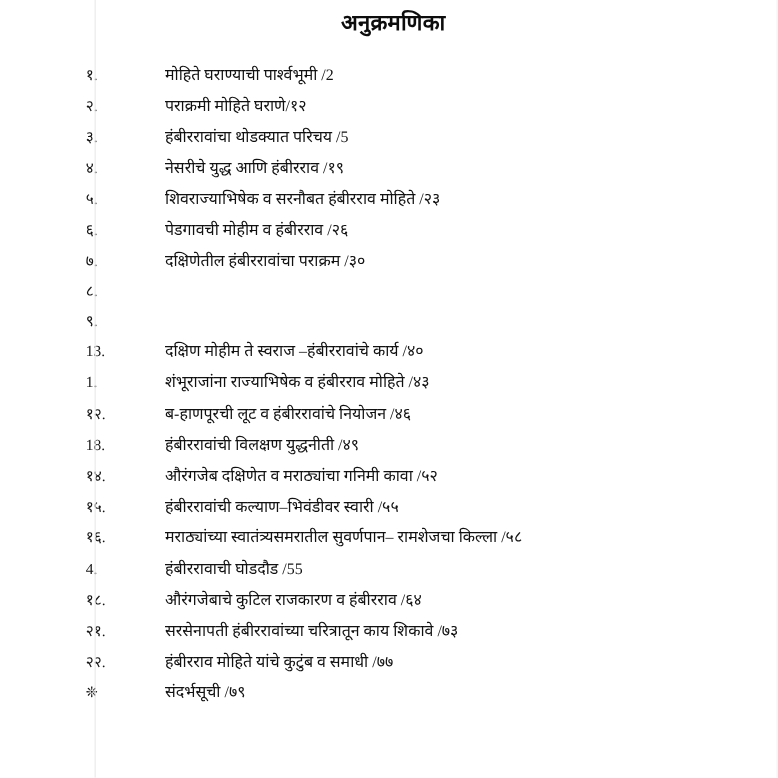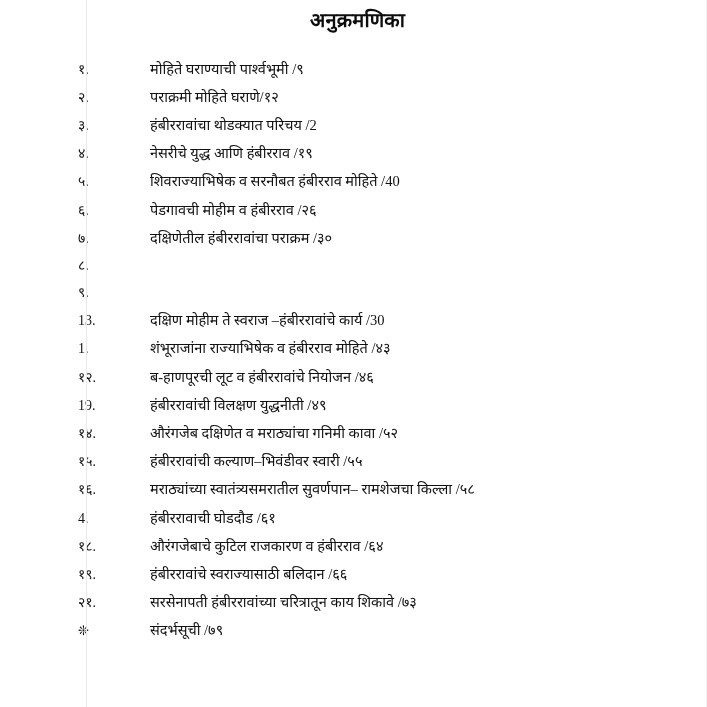--- a/index.html
+++ b/index.html
@@ -86,94 +86,94 @@
 
 <div class="page">
   <div class="edge-left"></div>
   <div class="edge-right"></div>
 
   <div class="title">अनुक्रमणिका</div>
 
   <ul class="toc">
     <li class="toc-row">
       <span class="num">१.</span>
-      <span class="txt">मोहिते घराण्याची पार्श्वभूमी /९</span>
+      <span class="txt">मोहिते घराण्याची पार्श्वभूमी /2</span>
     </li>
     <li class="toc-row">
       <span class="num">२.</span>
       <span class="txt">पराक्रमी मोहिते घराणे/१२</span>
     </li>
     <li class="toc-row">
       <span class="num">३.</span>
-      <span class="txt">हंबीरराव‍ांचा थोडक्यात परिचय /2</span>
+      <span class="txt">हंबीरराव‍ांचा थोडक्यात परिचय /5</span>
     </li>
     <li class="toc-row">
       <span class="num">४.</span>
       <span class="txt">नेसरीचे युद्ध आणि हंबीरराव /१९</span>
     </li>
     <li class="toc-row">
       <span class="num">५.</span>
-      <span class="txt">शिवराज्याभिषेक व सरनौबत हंबीरराव मोहिते /40</span>
+      <span class="txt">शिवराज्याभिषेक व सरनौबत हंबीरराव मोहिते /२३</span>
     </li>
     <li class="toc-row">
       <span class="num">६.</span>
       <span class="txt">पेडगावची मोहीम व हंबीरराव /२६</span>
     </li>
     <li class="toc-row">
       <span class="num">७.</span>
       <span class="txt">दक्षिणेतील हंबीरराव‍ांचा पराक्रम /३०</span>
     </li>
     <li class="toc-row">
       <span class="num">८.</span>
     </li>
     <li class="toc-row">
       <span class="num">९.</span>
     </li>
     <li class="toc-row">
       <span class="num">13.</span>
-      <span class="txt">दक्षिण मोहीम ते स्वराज –हंबीरराव‍ांचे कार्य /30</span>
+      <span class="txt">दक्षिण मोहीम ते स्वराज –हंबीरराव‍ांचे कार्य /४०</span>
     </li>
     <li class="toc-row">
       <span class="num">1.</span>
       <span class="txt">शंभूराजांना राज्याभिषेक व हंबीरराव मोहिते /४३</span>
     </li>
     <li class="toc-row">
       <span class="num">१२.</span>
       <span class="txt">ब-हाणपूरची लूट व हंबीरराव‍ांचे नियोजन /४६</span>
     </li>
     <li class="toc-row">
-      <span class="num">19.</span>
+      <span class="num">18.</span>
       <span class="txt">हंबीरराव‍ांची विलक्षण युद्धनीती /४९</span>
     </li>
     <li class="toc-row">
       <span class="num">१४.</span>
       <span class="txt">औरंगजेब दक्षिणेत व मराठ्यांचा गनिमी कावा /५२</span>
     </li>
     <li class="toc-row">
       <span class="num">१५.</span>
       <span class="txt">हंबीरराव‍ांची कल्याण–भिवंडीवर स्वारी /५५</span>
     </li>
     <li class="toc-row">
       <span class="num">१६.</span>
       <span class="txt">मराठ्यांच्या स्वातंत्र्यसमरातील सुवर्णपान– रामशेजचा किल्ला /५८</span>
     </li>
     <li class="toc-row">
       <span class="num">4.</span>
-      <span class="txt">हंबीरराव‍ाची घोडदौड /६१</span>
+      <span class="txt">हंबीरराव‍ाची घोडदौड /55</span>
     </li>
     <li class="toc-row">
       <span class="num">१८.</span>
       <span class="txt">औरंगजेबाचे कुटिल राजकारण व हंबीरराव /६४</span>
     </li>
     <li class="toc-row">
-      <span class="num">१९.</span>
-      <span class="txt">हंबीरराव‍ांचे स्वराज्यासाठी बलिदान /६६</span>
+      <span class="num">२१.</span>
+      <span class="txt">सरसेनापती हंबीरराव‍ांच्या चरित्रातून काय शिकावे /७३</span>
     </li>
     <li class="toc-row">
-      <span class="num">२१.</span>
-      <span class="txt">सरसेनापती हंबीरराव‍ांच्या चरित्रातून काय शिकावे /७३</span>
+      <span class="num">२२.</span>
+      <span class="txt">हंबीरराव मोहिते यांचे कुटुंब व समाधी /७७</span>
     </li>
     <li class="toc-row star">
       <span class="num">❊</span>
       <span class="txt">संदर्भसूची /७९</span>
     </li>
   </ul>
 </div>
 
 </body></html>

